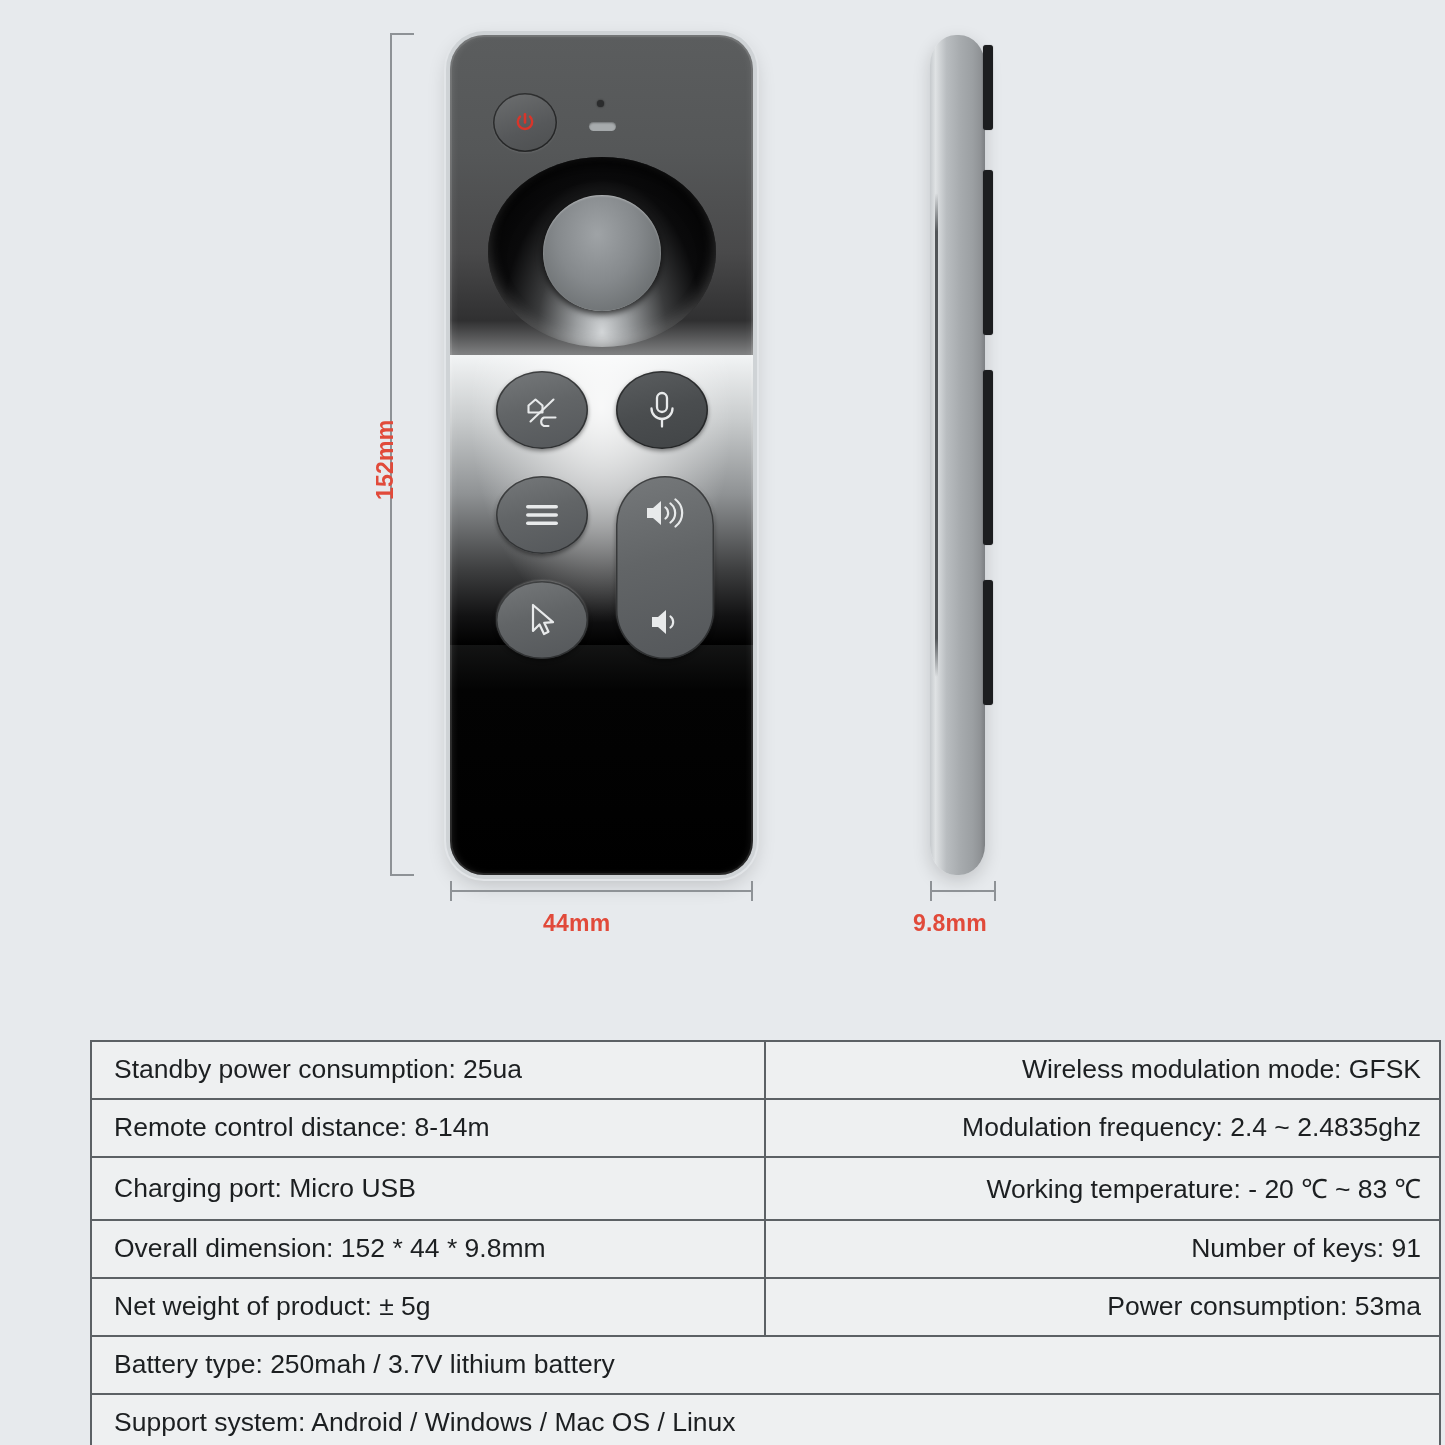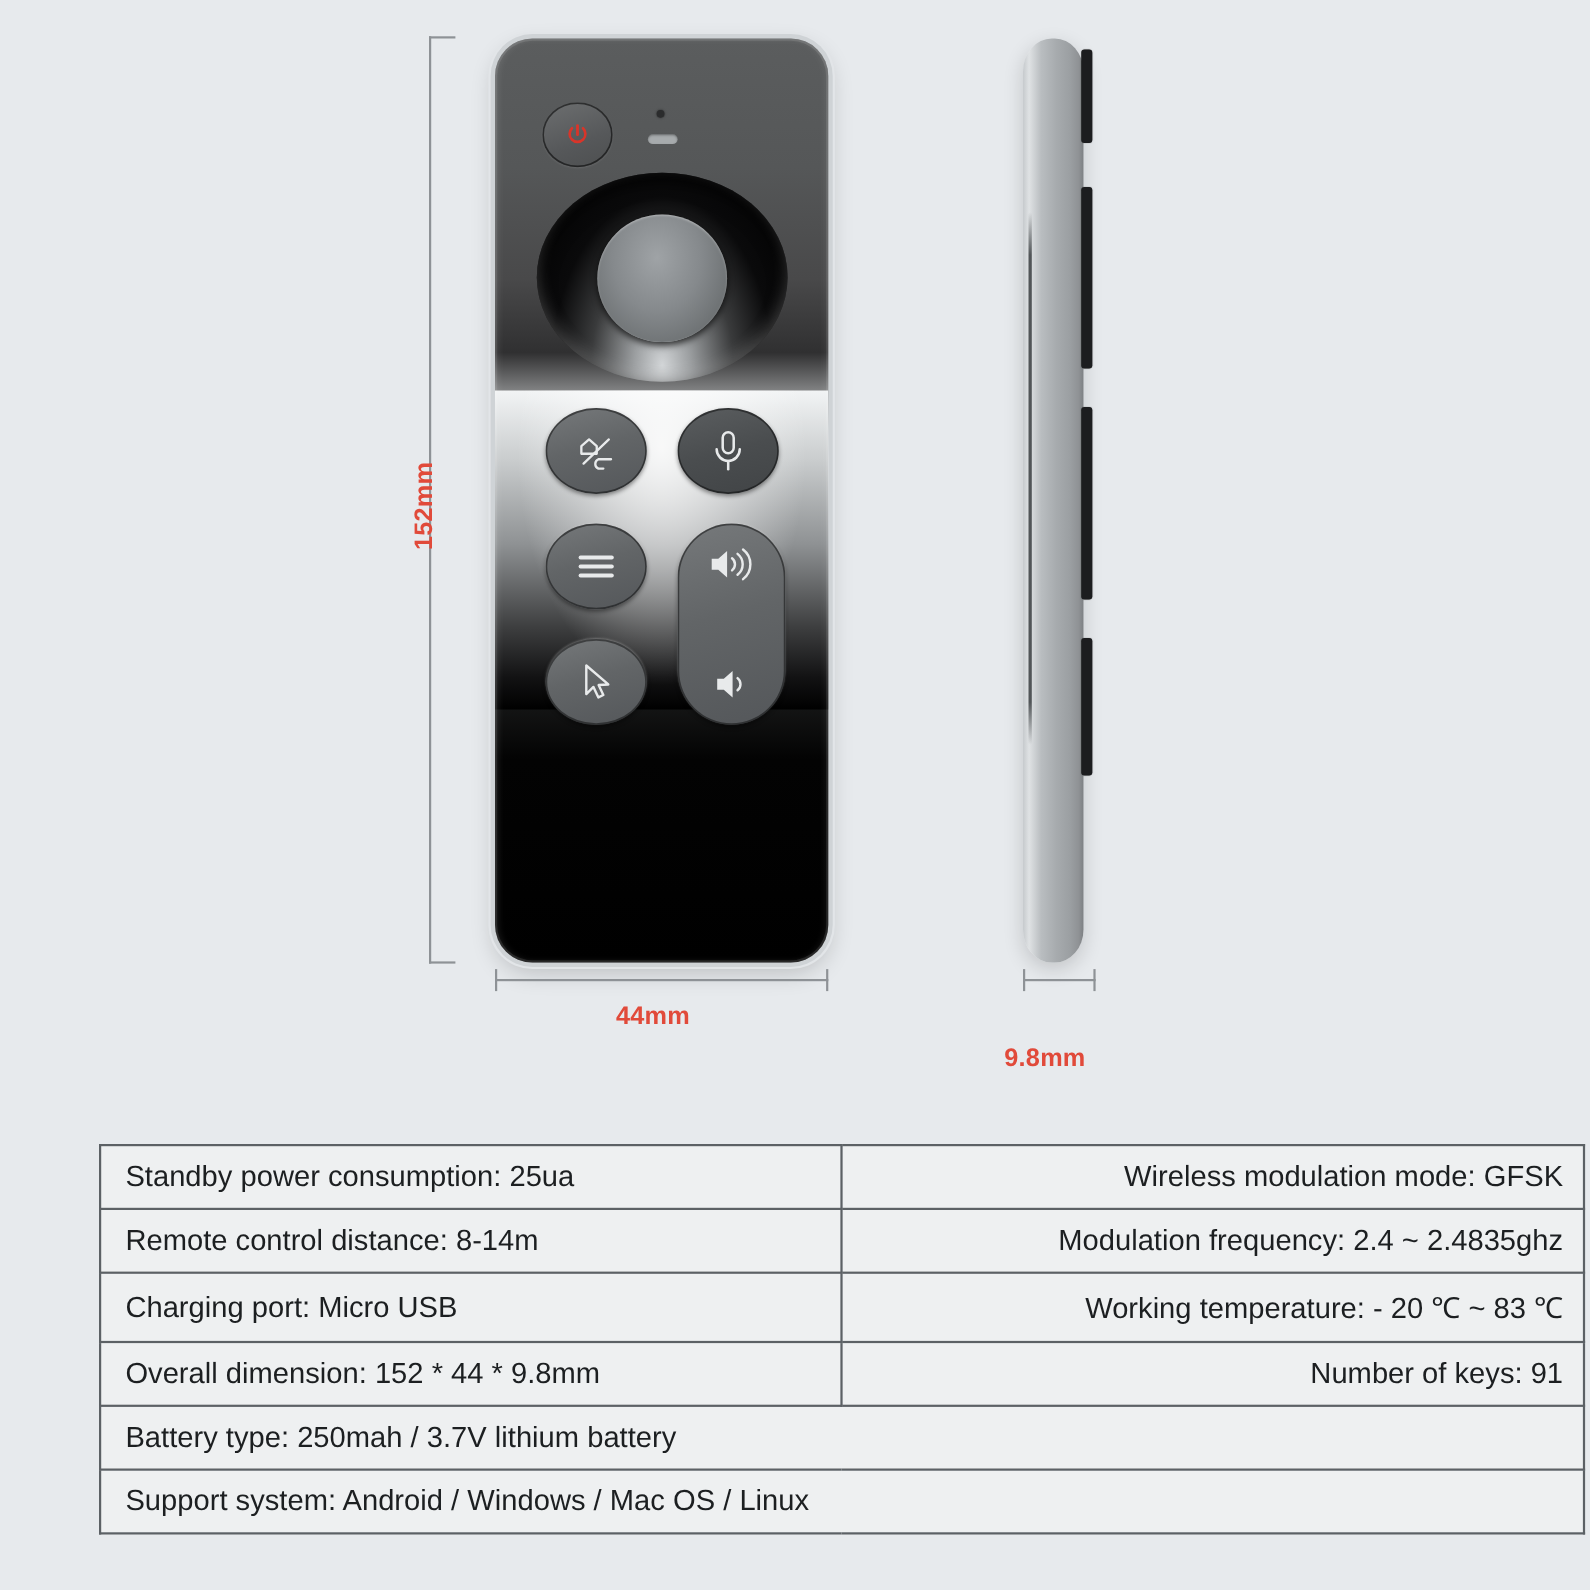--- a/index.html
+++ b/index.html
@@ -315,54 +315,58 @@
           <path d="M23.5 11.5 A7 7 0 0 1 23.5 22.5" fill="none" stroke="#e8eaeb" stroke-width="2.2" stroke-linecap="round"></path>
         </svg>
       </span>
     </div>
 
   </div>
 
   <div class="dim-cap dim-cap-v" style="left:450px; top:881px;"></div>
   <div class="dim-line dim-h" style="left:450px; top:890px; width:303px;"></div>
   <div class="dim-cap dim-cap-v" style="left:751px; top:881px;"></div>
-  <div class="dim-label" style="left:560px; top:910px;">44mm</div>
+  <div class="dim-label" style="left:543px; top:910px;">44mm</div>
 
   <div class="remote-side">
     <div class="side-seam"></div>
     <div class="side-edge se1"></div>
     <div class="side-edge se2"></div>
     <div class="side-edge se3"></div>
     <div class="side-edge se4"></div>
   </div>
 
   <div class="dim-cap dim-cap-v" style="left:930px; top:881px;"></div>
   <div class="dim-line dim-h" style="left:930px; top:890px; width:66px;"></div>
   <div class="dim-cap dim-cap-v" style="left:994px; top:881px;"></div>
-  <div class="dim-label" style="left:913px; top:948px;">9.8mm</div>
+  <div class="dim-label" style="left:913px; top:910px;">9.8mm</div>
 
   <table class="spec-table">
     <tbody>
       <tr>
         <td class="col-left">Standby power consumption: 25ua</td>
         <td class="col-right">Wireless modulation mode: GFSK</td>
       </tr>
       <tr>
         <td class="col-left">Remote control distance: 8-14m</td>
         <td class="col-right">Modulation frequency: 2.4 ~ 2.4835ghz</td>
       </tr>
       <tr>
         <td class="col-left">Charging port: Micro USB</td>
         <td class="col-right">Working temperature: - 20 ℃ ~ 83 ℃</td>
       </tr>
       <tr>
         <td class="col-left">Overall dimension: 152 * 44 * 9.8mm</td>
         <td class="col-right">Number of keys: 91</td>
       </tr>
       <tr>
+        <td class="col-left">Net weight of product: ± 5g</td>
+        <td class="col-right">Power consumption: 53ma</td>
+      </tr>
+      <tr>
         <td colspan="2">Battery type: 250mah / 3.7V lithium battery</td>
       </tr>
       <tr>
         <td colspan="2">Support system: Android / Windows / Mac OS / Linux</td>
       </tr>
     </tbody>
   </table>
 
 </div>
 

